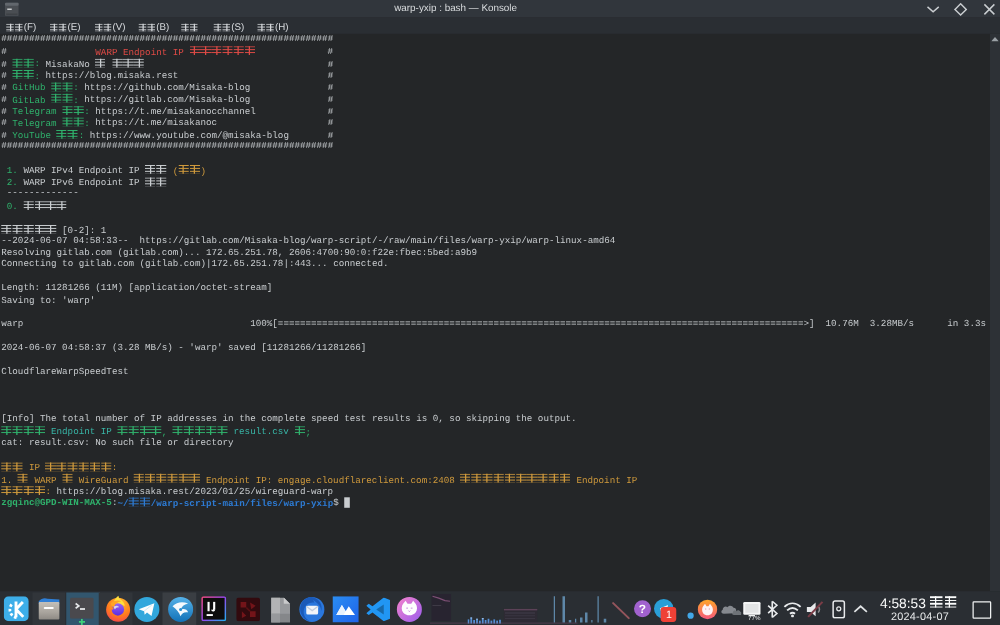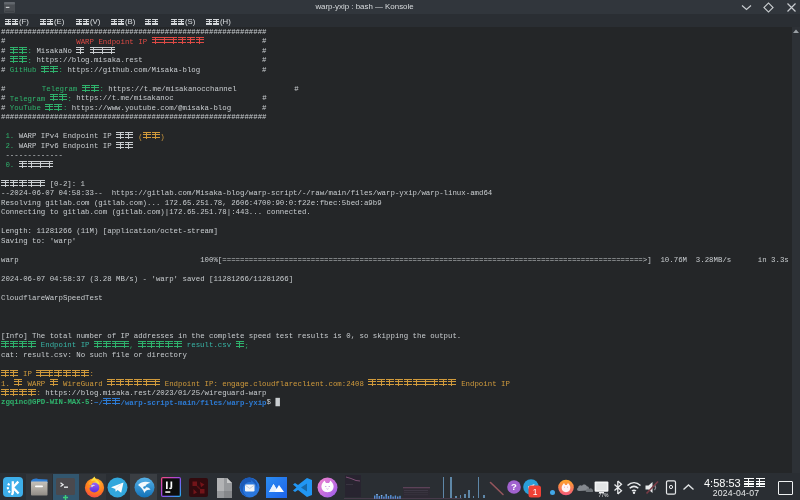--- a/index.html
+++ b/index.html
@@ -46,21 +46,22 @@
     <div style="position:absolute;left:111px;top:17px;line-height:7px;font-size:7.8px;white-space:nowrap"><i class="mb"></i><i class="mb"></i><span class="ml">(B)</span></div>
     <div style="position:absolute;left:145px;top:17px;line-height:7px;font-size:7.8px;white-space:nowrap"><i class="mb"></i><i class="mb"></i><span class="ml">​</span></div>
     <div style="position:absolute;left:171px;top:17px;line-height:7px;font-size:7.8px;white-space:nowrap"><i class="mb"></i><i class="mb"></i><span class="ml">(S)</span></div>
     <div style="position:absolute;left:206px;top:17px;line-height:7px;font-size:7.8px;white-space:nowrap"><i class="mb"></i><i class="mb"></i><span class="ml">(H)</span></div>
 <div class="term">
 <div class="ln" style="top:27.8px">############################################################</div>
 <div class="ln" style="top:37.3px">#&nbsp;&nbsp;&nbsp;&nbsp;&nbsp;&nbsp;&nbsp;&nbsp;&nbsp;&nbsp;&nbsp;&nbsp;&nbsp;&nbsp;&nbsp;&nbsp;<span style="color:#df4a45;">WARP&nbsp;Endpoint&nbsp;IP&nbsp;<i class="c"></i><i class="c"></i><i class="c"></i><i class="c"></i><i class="c"></i><i class="c"></i></span>&nbsp;&nbsp;&nbsp;&nbsp;&nbsp;&nbsp;&nbsp;&nbsp;&nbsp;&nbsp;&nbsp;&nbsp;&nbsp;#</div>
 <div class="ln" style="top:46.8px">#&nbsp;<span style="color:#2fb26c;"><i class="c"></i><i class="c"></i>:&nbsp;</span>MisakaNo&nbsp;<i class="c"></i>&nbsp;<i class="c"></i><i class="c"></i><i class="c"></i>&nbsp;&nbsp;&nbsp;&nbsp;&nbsp;&nbsp;&nbsp;&nbsp;&nbsp;&nbsp;&nbsp;&nbsp;&nbsp;&nbsp;&nbsp;&nbsp;&nbsp;&nbsp;&nbsp;&nbsp;&nbsp;&nbsp;&nbsp;&nbsp;&nbsp;&nbsp;&nbsp;&nbsp;&nbsp;&nbsp;&nbsp;&nbsp;&nbsp;#</div>
 <div class="ln" style="top:56.3px">#&nbsp;<span style="color:#2fb26c;"><i class="c"></i><i class="c"></i>:&nbsp;</span>https://blog.misaka.rest&nbsp;&nbsp;&nbsp;&nbsp;&nbsp;&nbsp;&nbsp;&nbsp;&nbsp;&nbsp;&nbsp;&nbsp;&nbsp;&nbsp;&nbsp;&nbsp;&nbsp;&nbsp;&nbsp;&nbsp;&nbsp;&nbsp;&nbsp;&nbsp;&nbsp;&nbsp;&nbsp;#</div>
 <div class="ln" style="top:65.8px">#&nbsp;<span style="color:#2fb26c;">GitHub&nbsp;<i class="c"></i><i class="c"></i>:&nbsp;</span>https://github.com/Misaka-blog&nbsp;&nbsp;&nbsp;&nbsp;&nbsp;&nbsp;&nbsp;&nbsp;&nbsp;&nbsp;&nbsp;&nbsp;&nbsp;&nbsp;#</div>
-<div class="ln" style="top:84.8px">#&nbsp;<span style="color:#2fb26c;margin-left:32px;">Telegram&nbsp;<i class="c"></i><i class="c"></i>:&nbsp;</span>https://t.me/misakanocchannel&nbsp;&nbsp;&nbsp;&nbsp;&nbsp;&nbsp;&nbsp;&nbsp;&nbsp;&nbsp;&nbsp;&nbsp;&nbsp;#</div>
+<div class="ln" style="top:75.3px">#&nbsp;<span style="color:#2fb26c;">GitLab&nbsp;<i class="c"></i><i class="c"></i>:&nbsp;</span>https://gitlab.com/Misaka-blog&nbsp;&nbsp;&nbsp;&nbsp;&nbsp;&nbsp;&nbsp;&nbsp;&nbsp;&nbsp;&nbsp;&nbsp;&nbsp;&nbsp;#</div>
+<div class="ln" style="top:84.8px">#&nbsp;<span style="color:#2fb26c;">Telegram&nbsp;<i class="c"></i><i class="c"></i>:&nbsp;</span>https://t.me/misakanocchannel&nbsp;&nbsp;&nbsp;&nbsp;&nbsp;&nbsp;&nbsp;&nbsp;&nbsp;&nbsp;&nbsp;&nbsp;&nbsp;#</div>
 <div class="ln" style="top:103.8px">#&nbsp;<span style="color:#2fb26c;">YouTube&nbsp;<i class="c"></i><i class="c"></i>:&nbsp;</span>https://www.youtube.com/@misaka-blog&nbsp;&nbsp;&nbsp;&nbsp;&nbsp;&nbsp;&nbsp;#</div>
 <div class="ln" style="top:94.3px">#&nbsp;<span style="color:#2fb26c;">Telegram&nbsp;<i class="c"></i><i class="c"></i>:&nbsp;</span>https://t.me/misakanoc&nbsp;&nbsp;&nbsp;&nbsp;&nbsp;&nbsp;&nbsp;&nbsp;&nbsp;&nbsp;&nbsp;&nbsp;&nbsp;&nbsp;&nbsp;&nbsp;&nbsp;&nbsp;&nbsp;&nbsp;#</div>
 <div class="ln" style="top:113.3px">############################################################</div>
 <div class="ln" style="top:132.3px">&nbsp;<span style="color:#2fb26c;">1.</span>&nbsp;WARP&nbsp;IPv4&nbsp;Endpoint&nbsp;IP&nbsp;<i class="c"></i><i class="c"></i>&nbsp;<span style="color:#d09a3c;">(<i class="c"></i><i class="c"></i>)</span></div>
 <div class="ln" style="top:141.8px">&nbsp;<span style="color:#2fb26c;">2.</span>&nbsp;WARP&nbsp;IPv6&nbsp;Endpoint&nbsp;IP&nbsp;<i class="c"></i><i class="c"></i></div>
 <div class="ln" style="top:151.3px">&nbsp;-------------</div>
 <div class="ln" style="top:160.8px">&nbsp;<span style="color:#2fb26c;">0.</span>&nbsp;<i class="c"></i><i class="c"></i><i class="c"></i><i class="c"></i></div>
 <div class="ln" style="top:179.8px"><i class="c"></i><i class="c"></i><i class="c"></i><i class="c"></i><i class="c"></i>&nbsp;[0-2]:&nbsp;1</div>
 <div class="ln" style="top:189.3px">--2024-06-07&nbsp;04:58:33--&nbsp;&nbsp;https://gitlab.com/Misaka-blog/warp-script/-/raw/main/files/warp-yxip/warp-linux-amd64</div>
 <div class="ln" style="top:198.8px">Resolving&nbsp;gitlab.com&nbsp;(gitlab.com)...&nbsp;172.65.251.78,&nbsp;2606:4700:90:0:f22e:fbec:5bed:a9b9</div>

